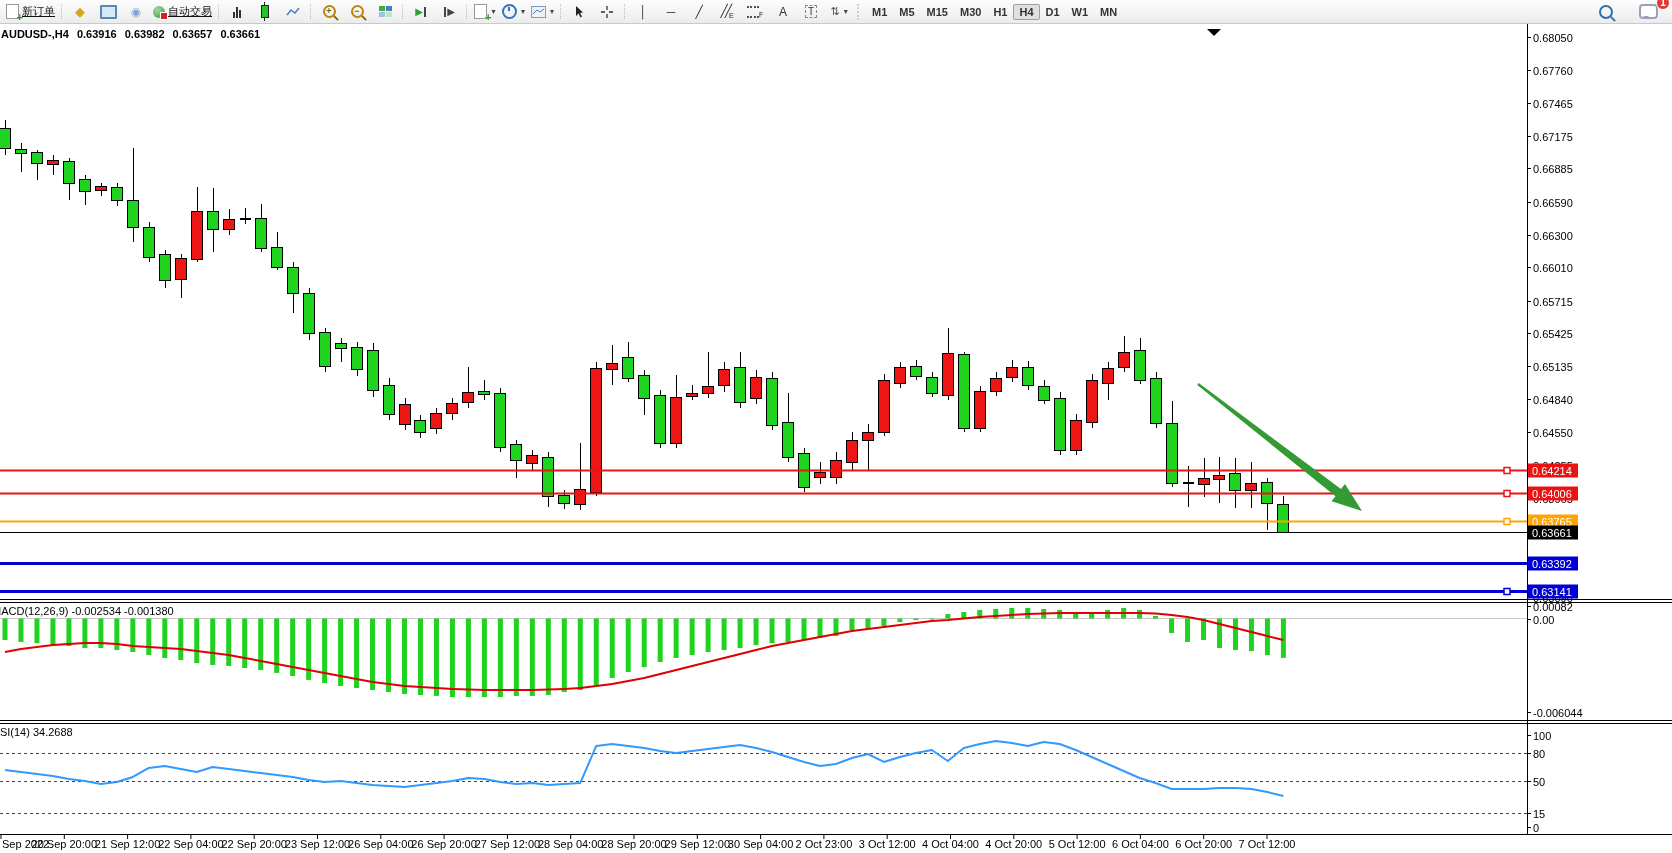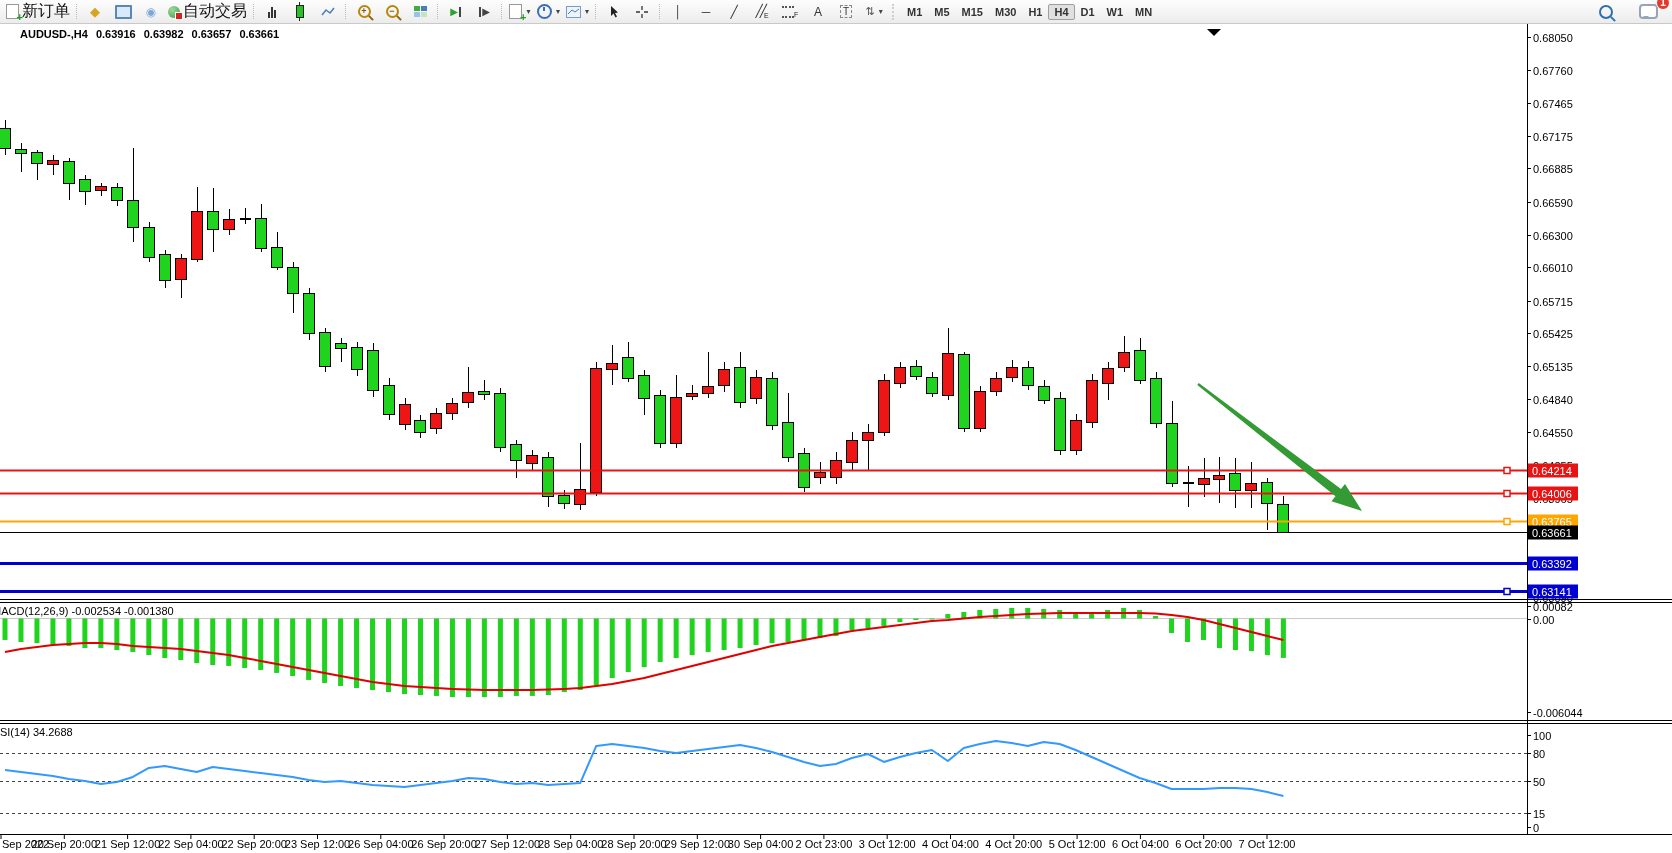--- a/index.html
+++ b/index.html
@@ -3,21 +3,21 @@
 <meta charset="utf-8">
 <style>
   html,body{margin:0;padding:0;}
   body{width:1672px;height:853px;position:relative;overflow:hidden;background:#fff;
        font-family:"Liberation Sans",sans-serif;-webkit-font-smoothing:antialiased;}
   
   .toolbar{position:absolute;top:0;left:0;width:1672px;height:24px;display:flex;align-items:center;
            background:linear-gradient(#fdfdfd,#ececec);border-bottom:1px solid #c9c9c9;z-index:6;padding-left:3px;box-sizing:border-box;}
   .tbtn{height:20px;min-width:22px;display:inline-flex;align-items:center;justify-content:center;gap:3px;
         padding:0 3px;font-size:12px;color:#222;cursor:default;}
-  .tbtn .lbl{font-size:16px;color:#111;}
+  .tbtn .lbl{font-size:11px;color:#111;text-decoration:underline;}
   .tsep{width:1px;height:15px;border-left:1px dotted #b9b9b9;margin:0 3px;}
   .grip{width:3px;height:16px;border-left:2px dotted #cfcfcf;margin:0 4px;}
   .tf{font-size:11px;padding:2px 6px;color:#333;font-weight:bold;}
   .tf.active{background:#e0e0e0;border:1px solid #9f9f9f;border-radius:2px;padding:1px 5px;}
   .tb-right{margin-left:auto;display:flex;align-items:center;gap:14px;margin-right:10px;}
   
   .doc{position:relative;width:11px;height:13px;background:#fff;border:1px solid #999;display:inline-block;}
   .plus{position:absolute;right:-5px;bottom:-5px;color:#1da11d;font-weight:bold;font-size:11px;line-height:1;}
   .mon{width:13px;height:10px;border:2px solid #5b87b7;background:#d8e9fa;display:inline-block;border-radius:1px;}
   .globe{position:relative;width:12px;height:12px;border-radius:50%;
@@ -44,21 +44,21 @@
   .caret{font-size:8px;color:#444;margin-left:1px;}
   .clk{width:11px;height:11px;border:2px solid #3b6fb5;border-radius:50%;position:relative;display:inline-block;}
   .clk::after{content:"";position:absolute;left:4px;top:1px;width:2px;height:4px;background:#3b6fb5;}
   .bub{position:relative;width:15px;height:11px;border:2px solid #98a4b5;border-radius:4px;display:inline-block;background:#fff;}
   .bub::after{content:"";position:absolute;left:2px;bottom:-5px;border:3px solid transparent;border-top-color:#98a4b5;}
   .chatwrap{position:relative;}
   .badge{position:absolute;top:-6px;right:-8px;background:#e23a2e;color:#fff;border-radius:50%;
          width:14px;height:14px;font-size:10px;font-weight:bold;display:flex;align-items:center;justify-content:center;
          border:1px solid #fff;box-sizing:border-box;}
   
-  .ohlc-title{position:absolute;top:28px;left:20px;font-size:11px;font-weight:bold;color:#000;z-index:3;white-space:nowrap;}
+  .ohlc-title{position:absolute;top:28px;left:1px;font-size:11px;font-weight:bold;color:#000;z-index:3;white-space:nowrap;}
   .ohlc-title span{margin-right:5px;}
   .pane-label{position:absolute;left:-8px;font-size:11px;color:#000;z-index:3;white-space:nowrap;}
   #chart-svg{position:absolute;top:0;left:0;z-index:1;}
 </style>
 </head>
 <body>
 
 <div class="toolbar">
   <span id="tb-left" style="display: inline-flex; align-items: center;">
       <span class="tbtn">

